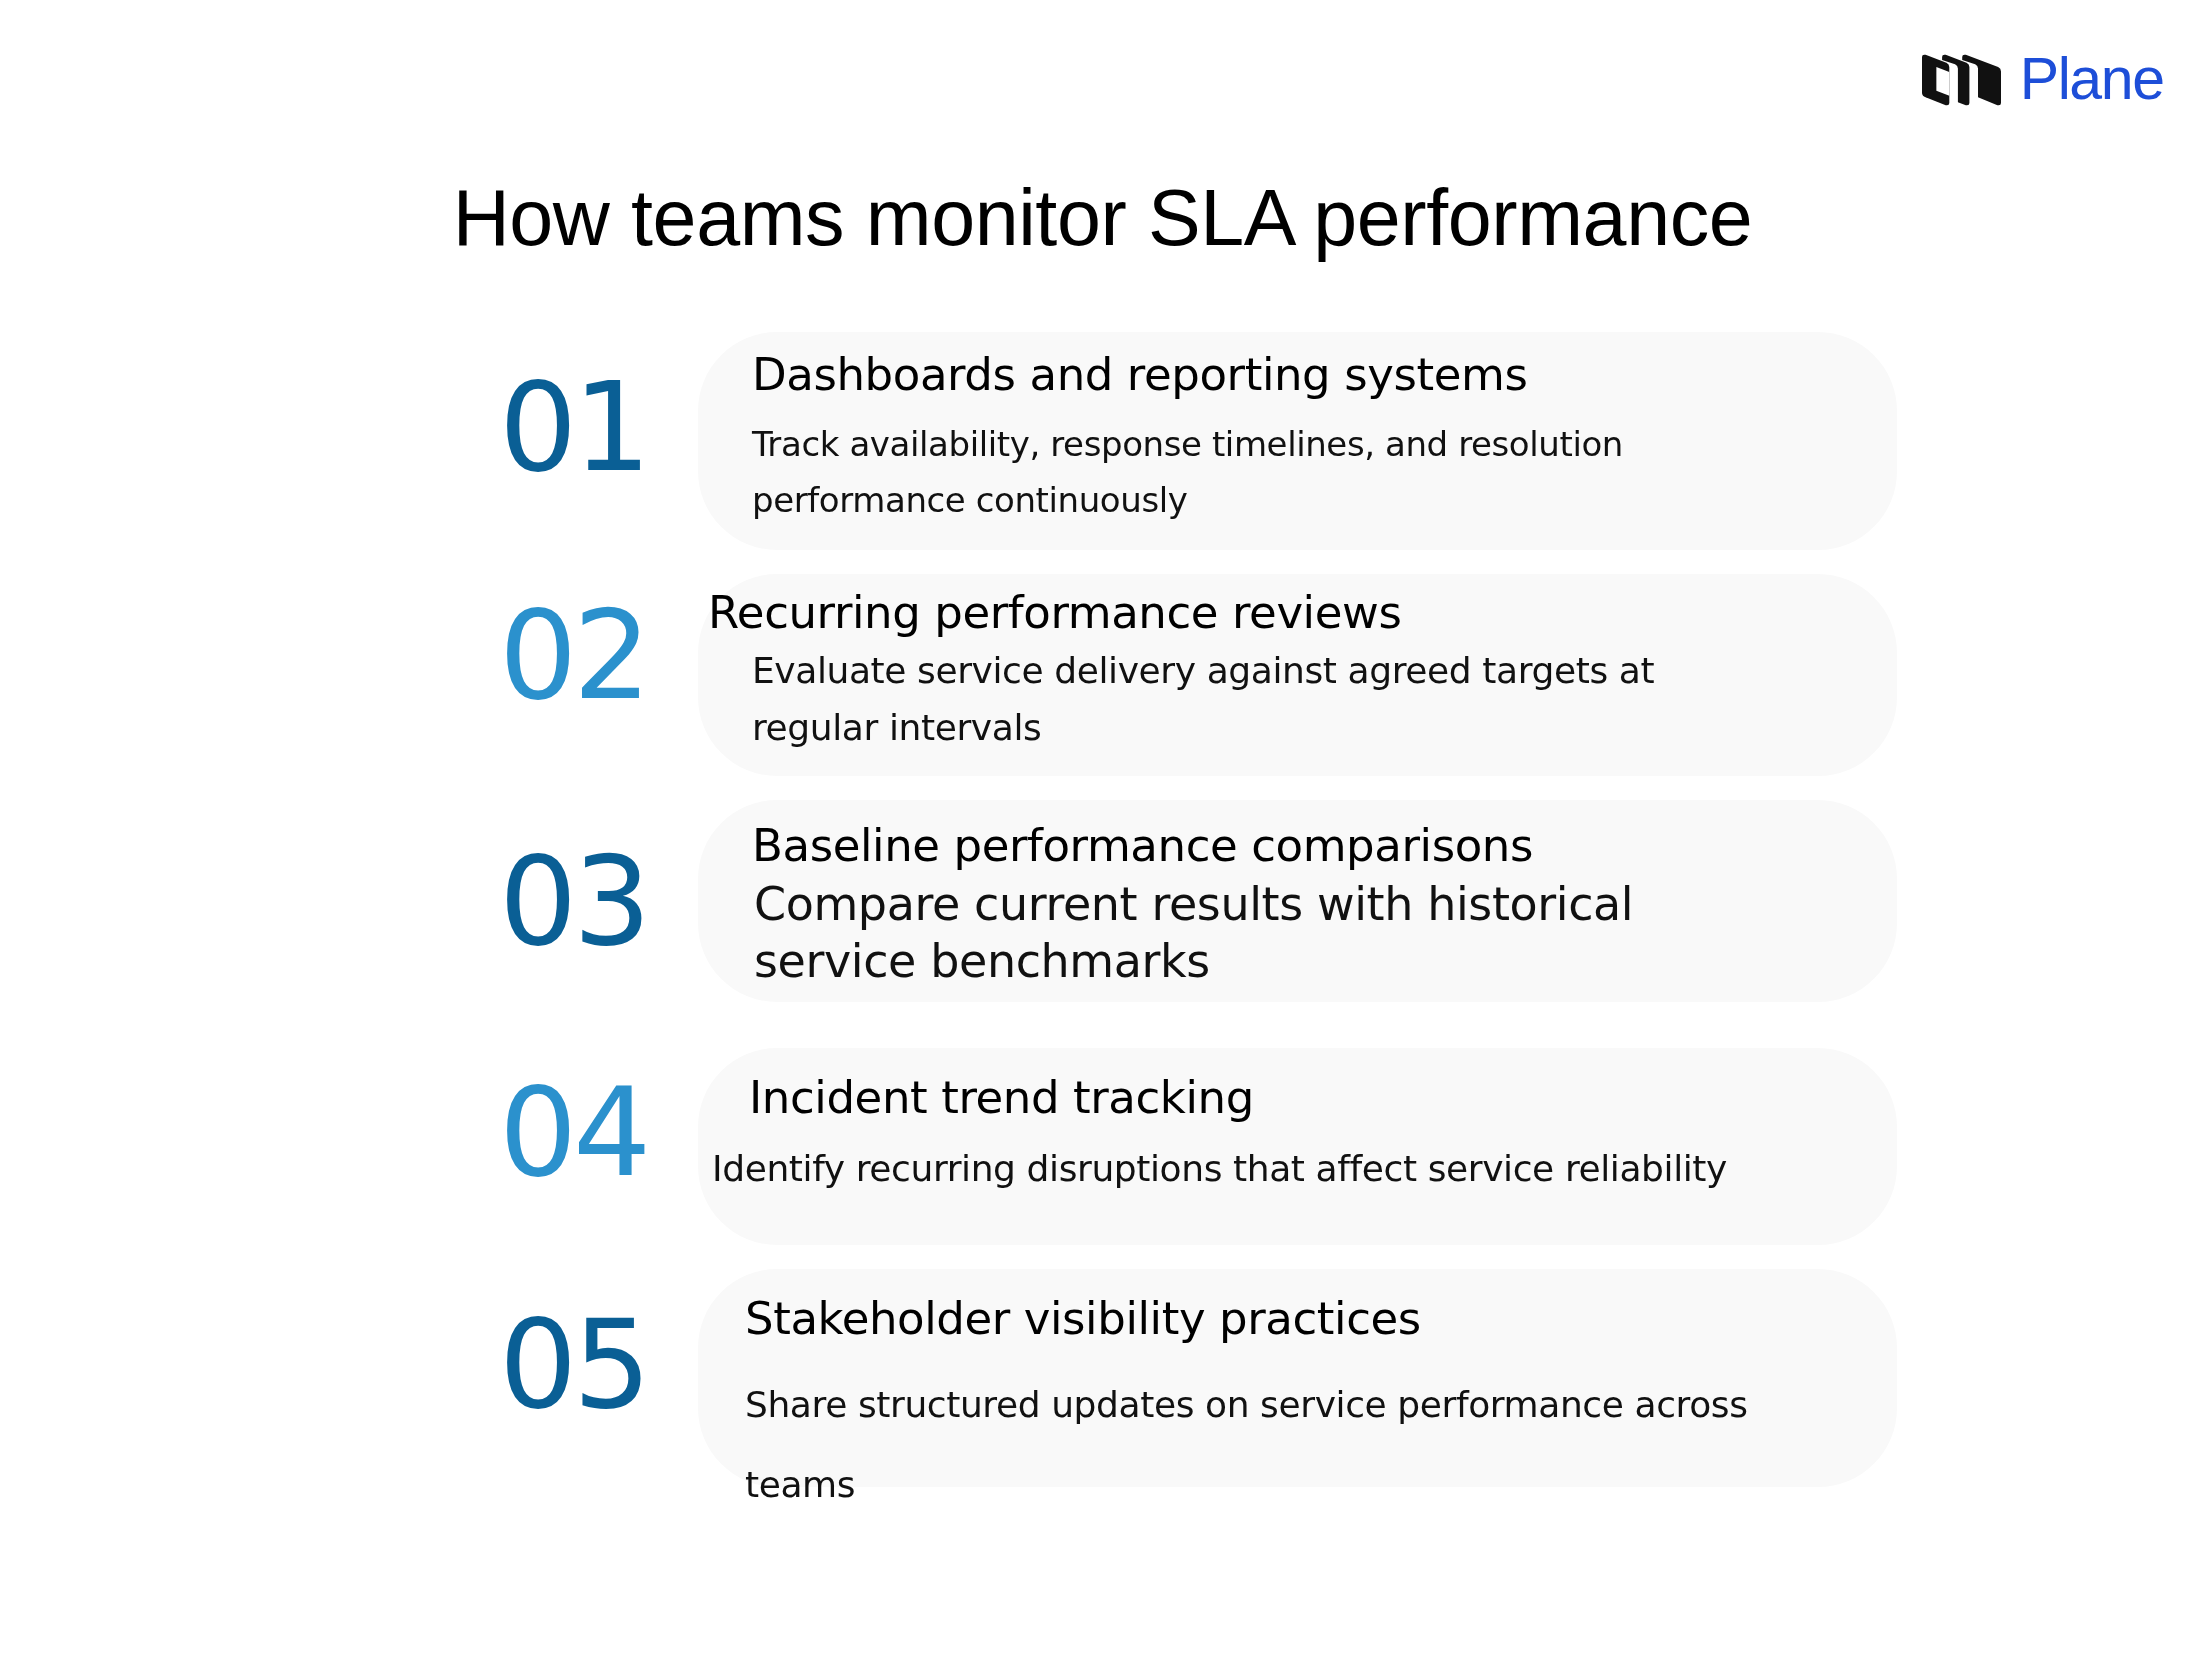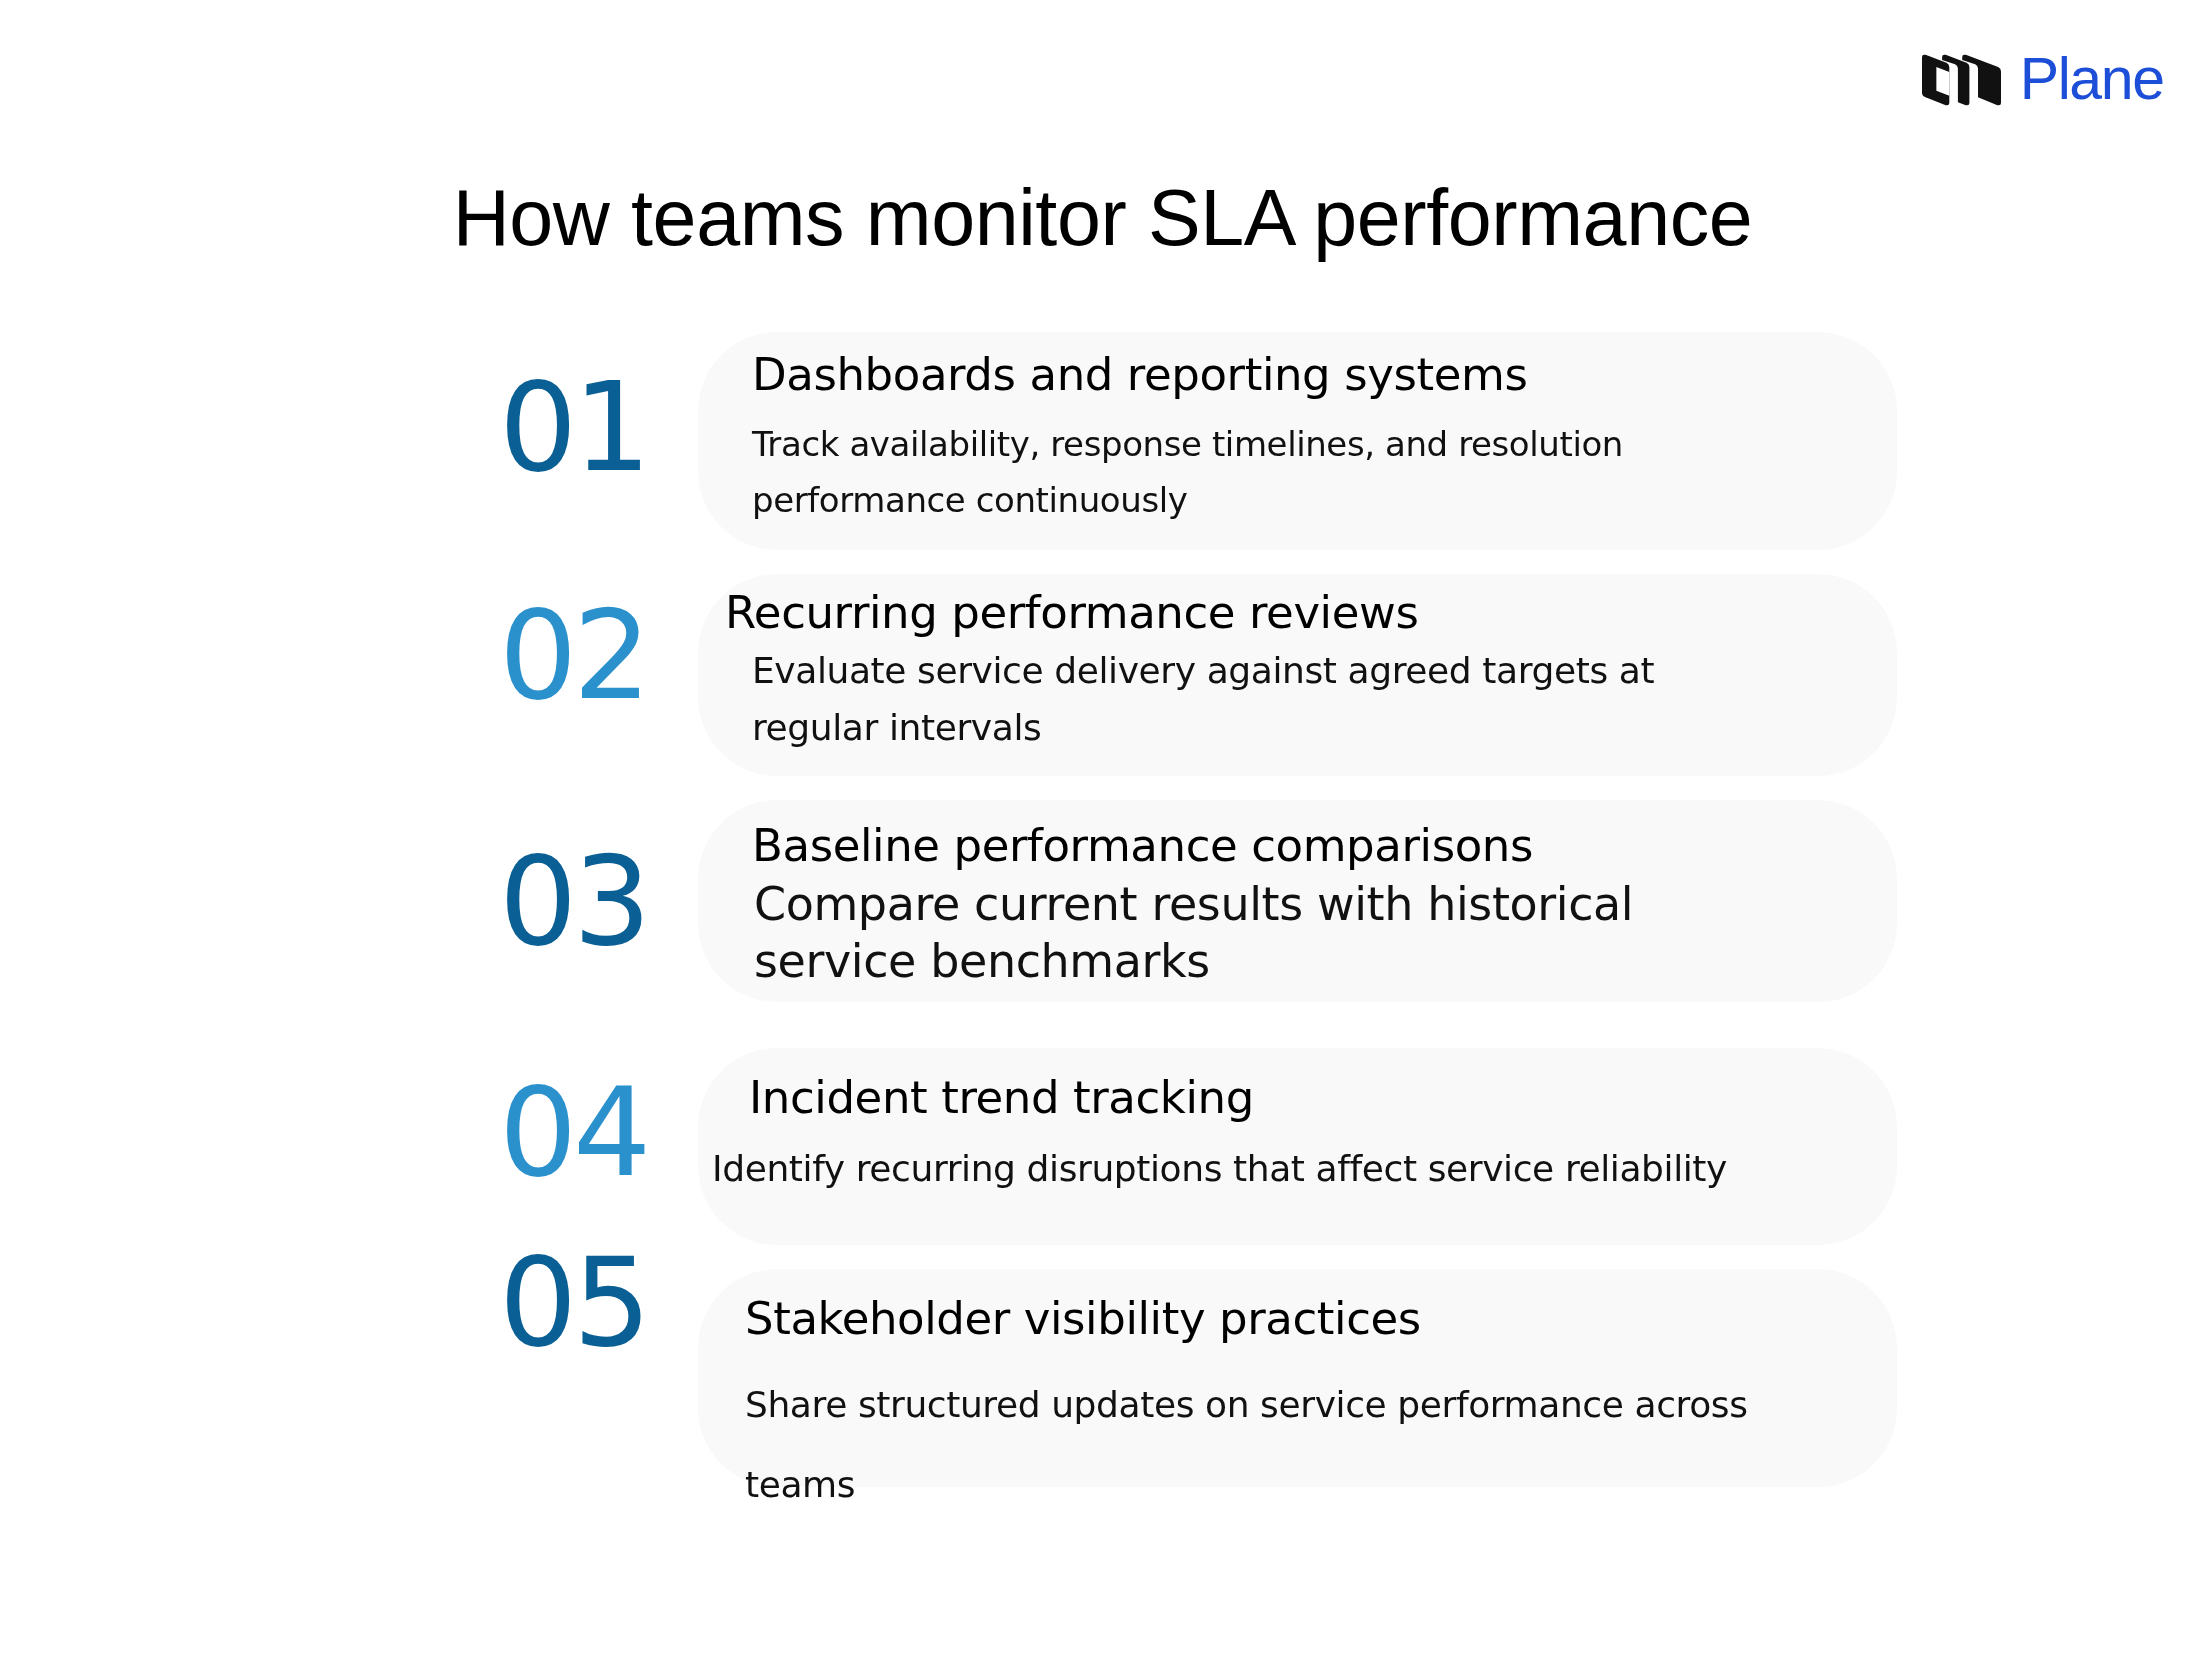--- a/index.html
+++ b/index.html
@@ -33,37 +33,37 @@
 <div class="step">
   <div class="step-card" style="top:332px;height:218px;"></div>
   <div class="step-number" style="top:366px;color:#0a5f95;">01</div>
   <div class="step-title" style="left:752px;top:352px;">Dashboards and reporting systems</div>
   <div class="step-desc" style="left:752px;top:416px;line-height:56px;">Track availability, response timelines, and resolution performance continuously</div>
 </div>
 
 <div class="step">
   <div class="step-card" style="top:574px;height:202px;"></div>
   <div class="step-number" style="top:594px;color:#2b91cd;">02</div>
-  <div class="step-title" style="left:725px;top:590px;">Recurring performance reviews</div>
+  <div class="step-title" style="left:708px;top:590px;">Recurring performance reviews</div>
   <div class="step-desc" style="left:752px;top:642px;line-height:57px;font-size:36px;">Evaluate service delivery against agreed targets at regular intervals</div>
 </div>
 
 <div class="step">
   <div class="step-card" style="top:800px;height:202px;"></div>
   <div class="step-number" style="top:840px;color:#0a5f95;">03</div>
   <div class="step-title" style="left:752px;top:823px;">Baseline performance comparisons</div>
   <div class="step-desc" style="left:754px;top:876px;line-height:57px;font-size:46px;">Compare current results with historical service benchmarks</div>
 </div>
 
 <div class="step">
   <div class="step-card" style="top:1048px;height:197px;"></div>
   <div class="step-number" style="top:1071px;color:#2b91cd;">04</div>
   <div class="step-title" style="left:749px;top:1075px;">Incident trend tracking</div>
   <div class="step-desc" style="left:712px;top:1140px;line-height:57px;font-size:36px;width:1120px;">Identify recurring disruptions that affect service reliability</div>
 </div>
 
 <div class="step">
   <div class="step-card" style="top:1269px;height:218px;"></div>
-  <div class="step-number" style="top:1241px;color:#0a5f95;">05</div>
+  <div class="step-number" style="top:1303px;color:#0a5f95;">05</div>
   <div class="step-title" style="left:745px;top:1296px;">Stakeholder visibility practices</div>
   <div class="step-desc" style="left:745px;top:1365px;line-height:80px;font-size:36px;width:1077px;">Share structured updates on service performance across teams</div>
 </div>
 
 
 </body></html>

